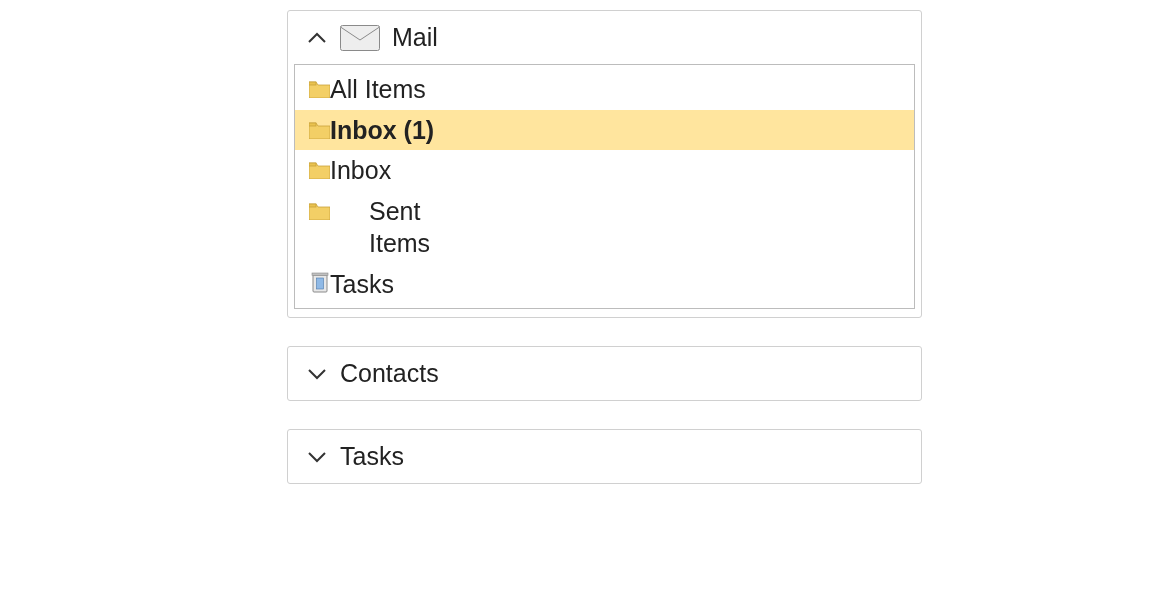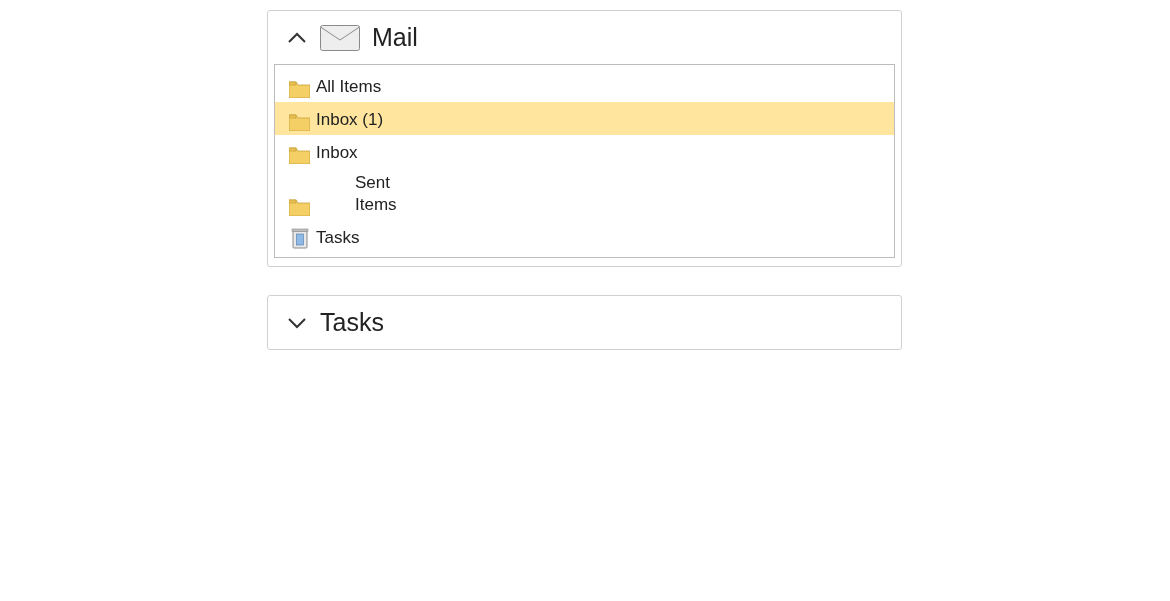--- a/index.html
+++ b/index.html
@@ -7,21 +7,21 @@
       margin: 0;
       padding: 0;
       font-family: "Segoe UI", Arial, sans-serif;
       background: #ffffff;
       width: 1170px;
       height: 601px;
       position: relative;
     }
     .container {
       position: absolute;
-      left: 267px;
+      left: 287px;
       top: 10px;
       width: 635px;
     }
     .panel {
       border: 1px solid #d0d0d0;
       border-radius: 3px;
       margin-bottom: 28px;
       padding: 0;
     }
     .panel-header {
@@ -51,31 +51,30 @@
       justify-content: center;
     }
     .mail-icon svg { display: block; }
     .folder-list {
       margin: 0 6px 8px 6px;
       border: 1px solid #bcbcbc;
       padding: 4px 0;
     }
     .folder-row {
       display: flex;
-      align-items: flex-end;
-      gap: 6px;
+      align-items: flex-start;
       padding: 4px 6px 4px 14px;
       cursor: pointer;
-      font-size: 17px;
+      font-size: 25px;
       color: #222;
       line-height: 1.3;
     }
     .folder-row.selected {
       background: #ffe59e;
-      font-weight: 400;
+      font-weight: 700;
     }
     .folder-row .label {
       flex: 1;
       min-width: 0;
     }
     .folder-row .label.wrap {
       max-width: 80px;
       white-space: normal;
       margin-left: 39px;
     }
@@ -159,20 +158,30 @@
             <rect x="2" y="2" width="16" height="2.5" fill="#bfbfbf" stroke="#8a8a8a" stroke-width="0.6"></rect>
             <rect x="6.5" y="7" width="7" height="11" fill="#8fb9e6" stroke="#4a77aa" stroke-width="0.6"></rect>
           </svg>
         </span>
         <span class="label">Tasks</span>
       </div>
 
     </div>
   </div>
 
+  <div class="panel">
+    <div class="panel-header">
+      <span class="chevron">
+        <svg width="18" height="12" viewBox="0 0 18 12">
+          <polyline points="1,2 9,10 17,2" fill="none" stroke="#333" stroke-width="2"></polyline>
+        </svg>
+      </span>
+      <span class="title">Contacts</span>
+    </div>
+  </div>
 
   <div class="panel">
     <div class="panel-header">
       <span class="chevron">
         <svg width="18" height="12" viewBox="0 0 18 12">
           <polyline points="1,2 9,10 17,2" fill="none" stroke="#333" stroke-width="2"></polyline>
         </svg>
       </span>
       <span class="title">Tasks</span>
     </div>

